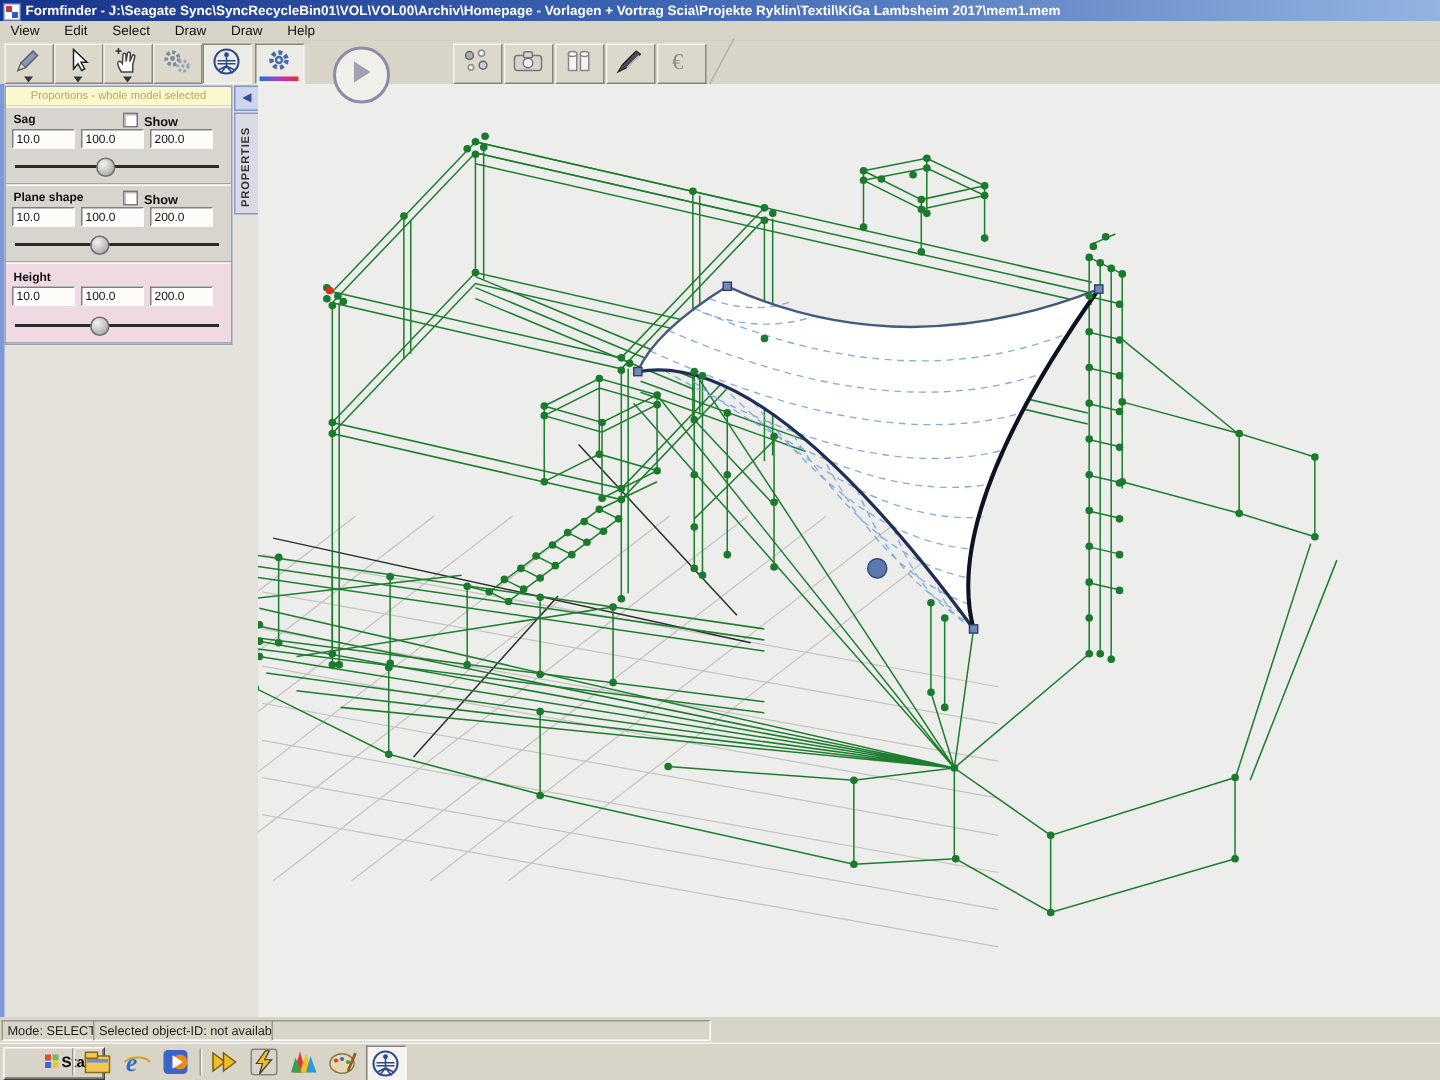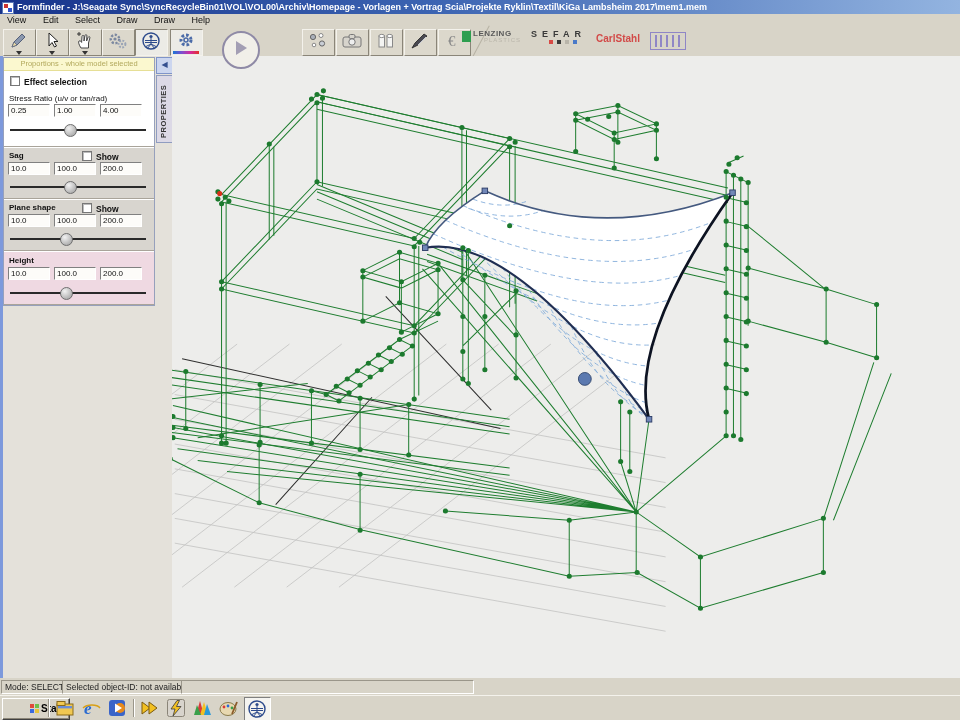--- a/index.html
+++ b/index.html
@@ -191,55 +191,27 @@
       <path d="M9 14l8-8" stroke="#c8ccd4" stroke-width="1"></path>
       </svg>
   </div>
   <div class="tb-btn" style="left:438px">
     <svg width="22" height="20">
         <text x="5" y="15" font-size="15" fill="#8a8a8a" font-family="Liberation Serif,serif">€</text>
       </svg>
   </div>
   <i class="slash"></i>
 
-  <div id="logos">
-    <div class="logo" id="lenzing">
-      <i class="sq"></i>
-      <div class="l1">LENZING</div>
-      <div class="l2">PLASTICS</div>
-    </div>
-    <div class="logo" id="sefar">
-      <div class="l1">SEFAR</div>
-      <div class="sqs">
-        <i style="background:#d84a45"></i><i style="background:#3a3a3a"></i><i style="background:#b9b5aa"></i><i style="background:#4a7ac8"></i>
-      </div>
-    </div>
-    <div class="logo" id="carlstahl">CarlStahl</div>
-    <div class="logo" id="tensilogo">
-      <i style="left:4px"></i><i style="left:9px"></i><i style="left:15px"></i><i style="left:21px"></i><i style="left:27px"></i>
-    </div>
-  </div>
 </div>
 
 <div class="abs" id="leftcol">
   <div class="blueedge"></div>
   <div id="panel">
     <div class="ph">Proportions - whole model selected</div>
 
-    <div class="sect white">
-      <div class="cbrow" style="left:6px;top:4px">
-        <i class="cb"></i><span>Effect selection</span>
-      </div>
-      <div class="glabel" style="left:5px;top:22px">Stress Ratio (u/v or tan/rad)</div>
-      <input class="field" style="left: 4px; top: 32px;" readonly="" value="0.25">
-      <input class="field" style="left: 50px; top: 32px;" readonly="" value="1.00">
-      <input class="field" style="left: 96px; top: 32px;" readonly="" value="4.00">
-      <div class="track" style="left:6px;top:57px;width:136px"></div>
-      <div class="thumb" style="left:60px;top:52px"></div>
-    </div>
 
     <div class="sect gray">
       <div class="glabel b" style="left:5px;top:3px">Sag</div>
       <div class="cbrow" style="left:78px;top:3px;font-weight:bold">
         <i class="cb"></i><span>Show</span>
       </div>
       <input class="field" style="left: 4px; top: 14px;" readonly="" value="10.0">
       <input class="field" style="left: 50px; top: 14px;" readonly="" value="100.0">
       <input class="field" style="left: 96px; top: 14px;" readonly="" value="200.0">
       <div class="track" style="left:6px;top:38px;width:136px"></div>

